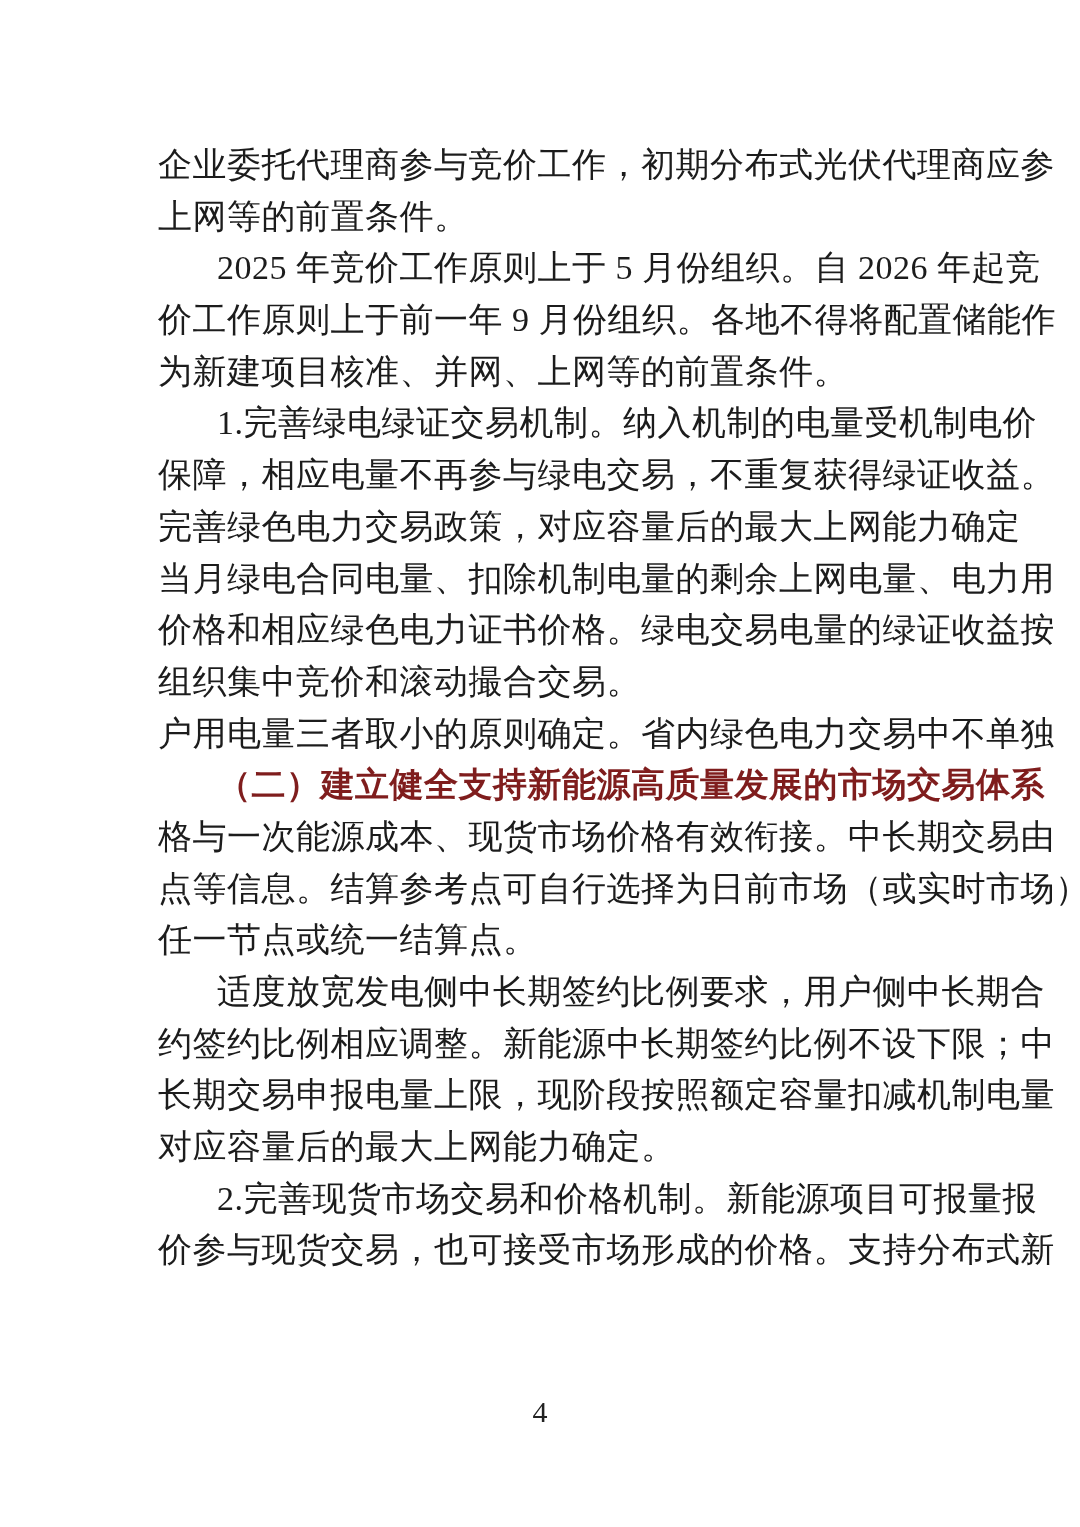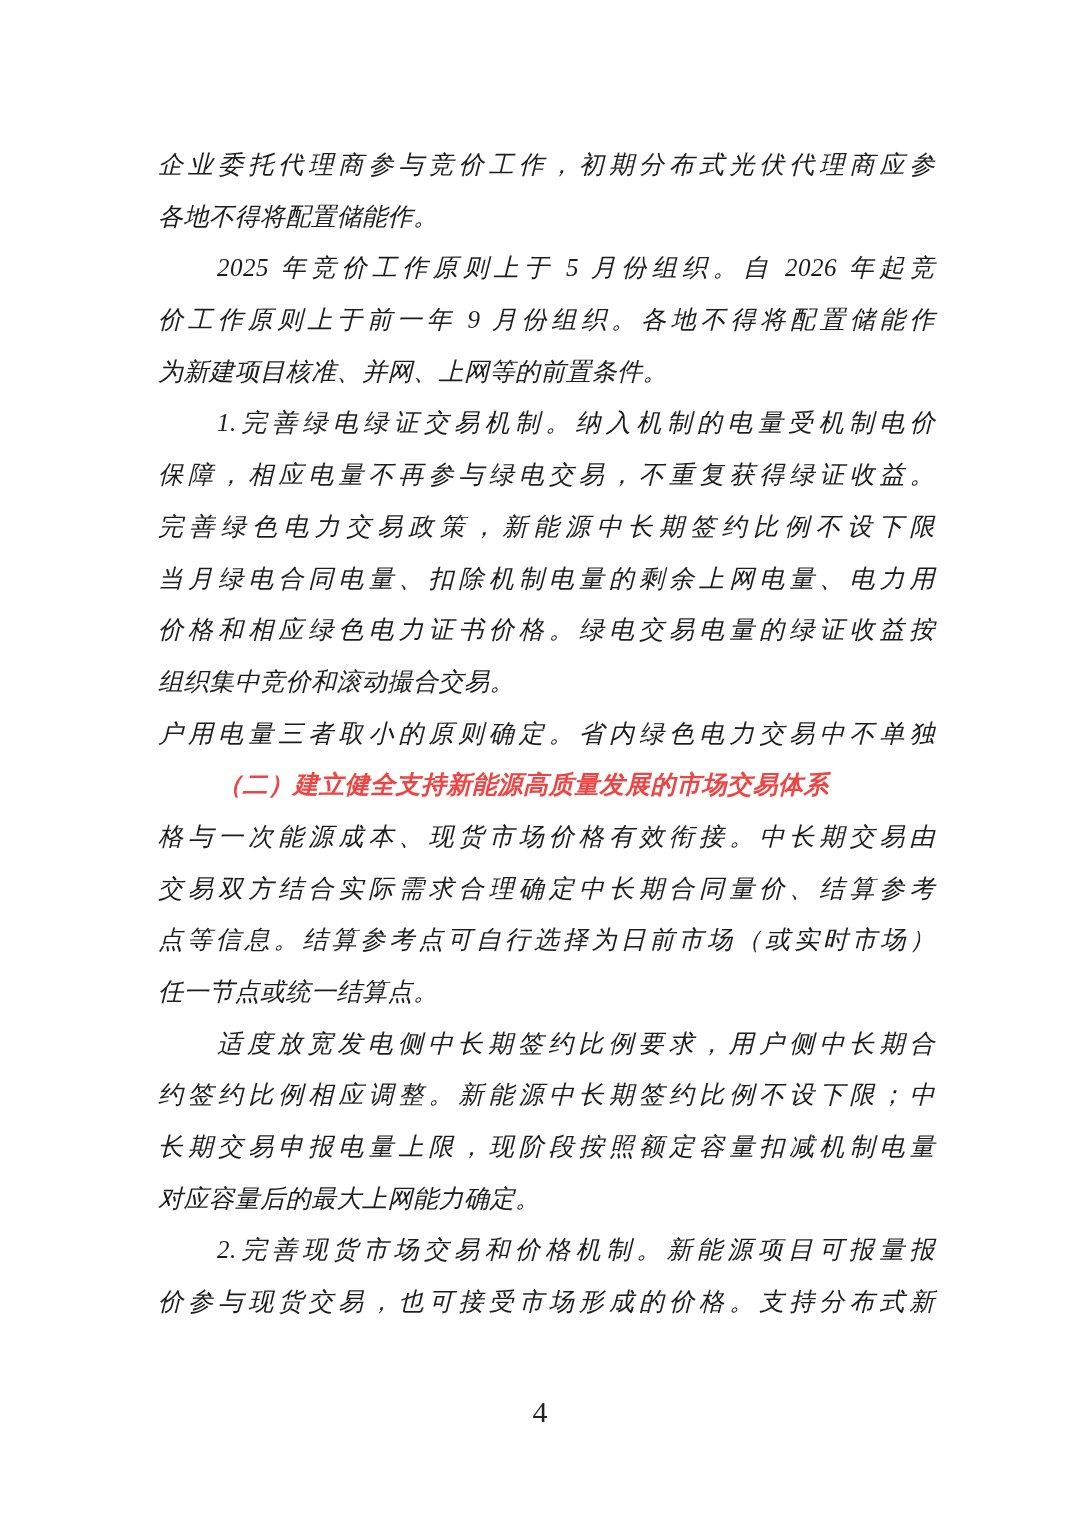--- a/index.html
+++ b/index.html
@@ -23,68 +23,66 @@
   .content {
     position: absolute;
     left: 158px;
     top: 139px;
     width: 777px;
   }
   .line {
     display: block;
     height: 51.7px;
     line-height: 51.7px;
-    font-size: 25px;
+    font-size: 34px;
     white-space: nowrap;
     text-align: justify;
     text-align-last: left;
     letter-spacing: 0.5px;
-    font-style: italic;
   }
   .line.fill {
     text-align-last: justify;
   }
   .line.indent {
     padding-left: 59px;
   }
   .line.bold {
     font-weight: 700;
-    color: #ef4444;
+    color: #7f1d1d;
   }
   .page-number {
     position: absolute;
     top: 1395px;
     left: 0;
     width: 1080px;
     text-align: center;
     font-size: 30px;
     line-height: 34px;
     color: #222222;
   }
 </style>
 </head>
 <body>
 
 <div class="page">
   <div class="content">
     <div class="line fill">企业委托代理商参与竞价工作，初期分布式光伏代理商应参</div>
-    <div class="line">各地不得将配置储能作。</div>
+    <div class="line">上网等的前置条件。</div>
     <div class="line indent fill">2025 年竞价工作原则上于 5 月份组织。自 2026 年起竞</div>
     <div class="line fill">价工作原则上于前一年 9 月份组织。各地不得将配置储能作</div>
     <div class="line">为新建项目核准、并网、上网等的前置条件。</div>
     <div class="line indent fill">1.完善绿电绿证交易机制。纳入机制的电量受机制电价</div>
     <div class="line fill">保障，相应电量不再参与绿电交易，不重复获得绿证收益。</div>
-    <div class="line fill">完善绿色电力交易政策，新能源中长期签约比例不设下限</div>
+    <div class="line fill">完善绿色电力交易政策，对应容量后的最大上网能力确定</div>
     <div class="line fill">当月绿电合同电量、扣除机制电量的剩余上网电量、电力用</div>
     <div class="line fill">价格和相应绿色电力证书价格。绿电交易电量的绿证收益按</div>
     <div class="line">组织集中竞价和滚动撮合交易。</div>
     <div class="line fill">户用电量三者取小的原则确定。省内绿色电力交易中不单独</div>
     <div class="line indent bold">（二）建立健全支持新能源高质量发展的市场交易体系</div>
     <div class="line fill">格与一次能源成本、现货市场价格有效衔接。中长期交易由</div>
-    <div class="line fill">交易双方结合实际需求合理确定中长期合同量价、结算参考</div>
     <div class="line fill">点等信息。结算参考点可自行选择为日前市场（或实时市场）</div>
     <div class="line">任一节点或统一结算点。</div>
     <div class="line indent fill">适度放宽发电侧中长期签约比例要求，用户侧中长期合</div>
     <div class="line fill">约签约比例相应调整。新能源中长期签约比例不设下限；中</div>
     <div class="line fill">长期交易申报电量上限，现阶段按照额定容量扣减机制电量</div>
     <div class="line">对应容量后的最大上网能力确定。</div>
     <div class="line indent fill">2.完善现货市场交易和价格机制。新能源项目可报量报</div>
     <div class="line fill">价参与现货交易，也可接受市场形成的价格。支持分布式新</div>
   </div>
   <div class="page-number">4</div>

